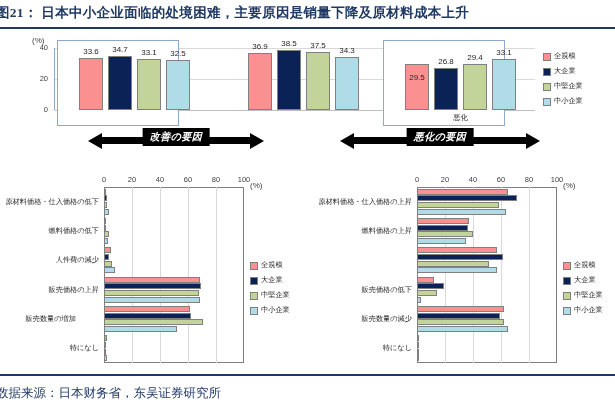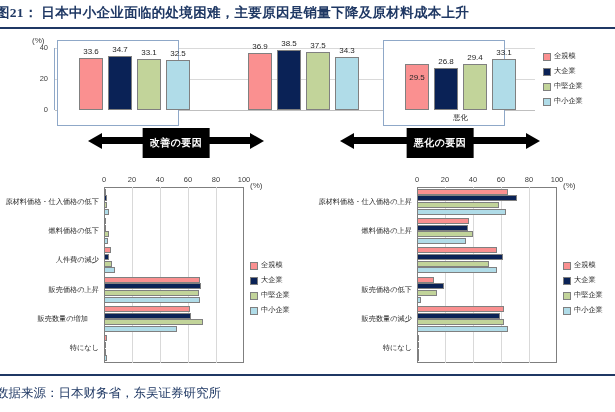--- a/index.html
+++ b/index.html
@@ -42,22 +42,23 @@
   .plotbox{position:absolute;border:1px solid #8FA8C8;background:#fff;box-sizing:border-box;}
   .gridline-h{position:absolute;height:1px;background:#D9D9D9;}
   .vbar{position:absolute;border:1px solid #808080;box-sizing:border-box;}
   .vbar-val{position:absolute;font-size:8px;color:#262626;text-align:center;}
   .grp-label{position:absolute;font-size:7.5px;color:#262626;text-align:center;}
 
   
   .banner{position:absolute;height:22px;}
   .banner .plate{
     position:absolute;background:#000;color:#fff;font-size:10px;font-weight:bold;
-    padding:8px 7px;top:0;left:50%;transform:translateX(-50%);white-space:nowrap;
+    padding:2px 7px;top:0;left:50%;transform:translateX(-50%);white-space:nowrap;
     letter-spacing:.5px;
+    font-style:italic;
   }
   .banner .bar-left,.banner .bar-right{position:absolute;top:9px;height:7px;background:#000;}
   .banner .tri-left{
     position:absolute;top:5px;left:0;width:0;height:0;
     border-top:8px solid transparent;border-bottom:8px solid transparent;
   }
   .banner .tri-right{
     position:absolute;top:5px;right:0;width:0;height:0;
     border-top:8px solid transparent;border-bottom:8px solid transparent;
   }
@@ -176,21 +177,21 @@
       <div class="catlabel" style="left: 0px; top: 85.3333px; width: 99px;">人件費の減少</div>
       <div class="hbar" style="left: 104px; top: 106.767px; width: 95.76px; background: rgb(250, 144, 144);"></div>
       <div class="hbar" style="left: 104px; top: 113.367px; width: 96.6px; background: rgb(10, 34, 86);"></div>
       <div class="hbar" style="left: 104px; top: 119.967px; width: 95.48px; background: rgb(194, 212, 154);"></div>
       <div class="hbar" style="left: 104px; top: 126.567px; width: 96.04px; background: rgb(176, 220, 232);"></div>
       <div class="catlabel" style="left: 0px; top: 114.667px; width: 99px;">販売価格の上昇</div>
       <div class="hbar" style="left: 104px; top: 136.1px; width: 85.68px; background: rgb(250, 144, 144);"></div>
       <div class="hbar" style="left: 104px; top: 142.7px; width: 87.08px; background: rgb(10, 34, 86);"></div>
       <div class="hbar" style="left: 104px; top: 149.3px; width: 98.84px; background: rgb(194, 212, 154);"></div>
       <div class="hbar" style="left: 104px; top: 155.9px; width: 73.36px; background: rgb(176, 220, 232);"></div>
-      <div class="catlabel" style="left: 12px; top: 144px; width: 76px;">販売数量の増加</div>
+      <div class="catlabel" style="left: 0px; top: 144px; width: 76px;">販売数量の増加</div>
       <div class="hbar" style="left: 104px; top: 165.433px; width: 2.52px; background: rgb(250, 144, 144);"></div>
       <div class="hbar" style="left: 104px; top: 172.033px; width: 1.68px; background: rgb(10, 34, 86);"></div>
       <div class="hbar" style="left: 104px; top: 178.633px; width: 2.1px; background: rgb(194, 212, 154);"></div>
       <div class="hbar" style="left: 104px; top: 185.233px; width: 3.08px; background: rgb(176, 220, 232);"></div>
       <div class="catlabel" style="left: 0px; top: 173.333px; width: 99px;">特になし</div>
       <div class="legend" style="left: 250px; top: 85px;">
         <div class="legend-row">
           <span class="legend-swatch" style="background: rgb(250, 144, 144);"></span>
           <span class="legend-text">全規模</span>
         </div>

